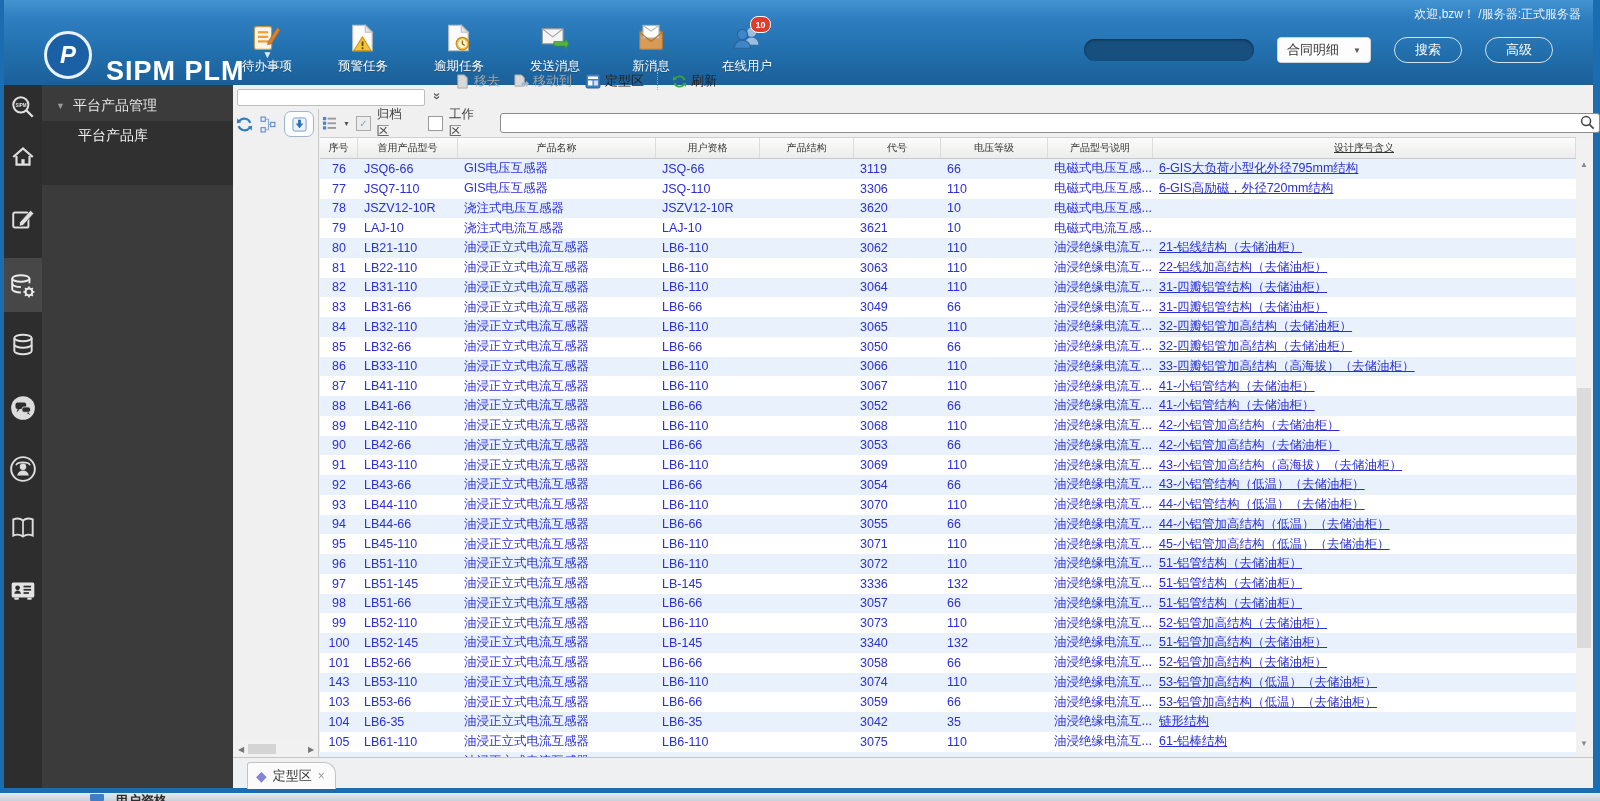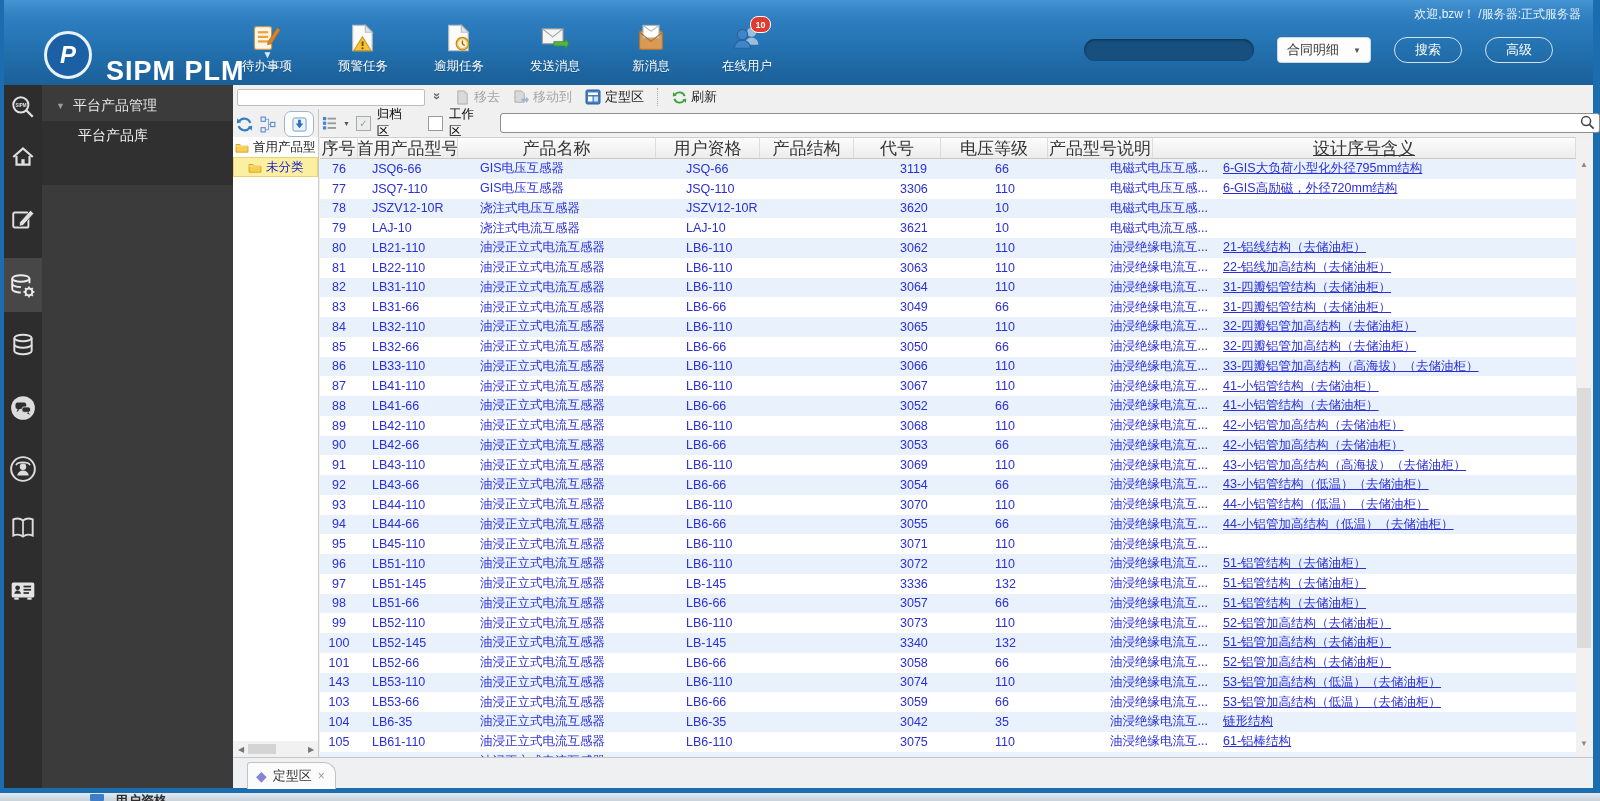--- a/index.html
+++ b/index.html
@@ -57,59 +57,59 @@
   .nav-child.active{color:#f0a23c;}
 
   
   .content-bg{left:233px;top:85px;width:1360px;height:703px;background:#f0f0f0;}
   .vline{left:318px;top:109px;width:1px;height:648px;background:#c9c9c9;}
 
   
   .tb1-panel{left:237px;top:89px;width:186px;height:15px;background:#fff;border:1px solid #bdbdbd;border-radius:2px;}
   .tb1-chevron{left:429px;top:87px;width:18px;height:18px;color:#666;font-size:13px;font-weight:bold;
     transform:rotate(90deg);display:flex;align-items:center;justify-content:center;cursor:pointer;}
-  .tb1-btns{left:455px;top:85px;height:24px;display:flex;align-items:center;gap:13px;}
+  .tb1-btns{left:455px;top:69px;height:24px;display:flex;align-items:center;gap:13px;}
   .tbtn{display:flex;align-items:center;gap:4px;font-size:13px;cursor:pointer;white-space:nowrap;}
   .tbtn.disabled{color:#a5a5a5;cursor:default;}
   .tbtn.normal{color:#222;}
   .tb-sep{width:1px;height:18px;border-left:1px dotted #a8a8a8;}
 
   
   .tree-tools{left:236px;top:111px;height:26px;display:flex;align-items:center;gap:7px;}
   .boxed-tool{width:28px;height:24px;border:1px solid #9fb6c9;border-radius:7px;background:#fbfdff;
     display:flex;align-items:center;justify-content:center;cursor:pointer;}
   .filter-bar{left:322px;top:110px;height:26px;display:flex;align-items:center;gap:6px;}
   .caret-sm{font-size:7px;color:#555;}
   .chk{width:13px;height:13px;border:1px solid #9a9a9a;background:#fff;display:flex;
     align-items:center;justify-content:center;font-size:10px;color:#90a0b0;cursor:pointer;}
   .chk.checked{background:#ececec;border-color:#aaa;}
-  .chk-lbl{font-size:12.5px;color:#000000;margin-right:8px;cursor:default;}
+  .chk-lbl{font-size:12.5px;color:#404040;margin-right:8px;cursor:default;}
   .flt-input-wrap{position:relative;width:1106px;height:20px;}
   .flt-input{width:100%;height:20px;box-sizing:border-box;border:1px solid #8d8d8d;border-radius:3px;
     padding:0 26px 0 6px;font-size:12px;outline:none;background:#fff;}
   .flt-mag{position:absolute;right:5px;top:2px;}
 
   
   .tree-panel{left:233px;top:137px;width:85px;height:604px;background:#fff;overflow:hidden;}
   .tree-row{display:flex;align-items:center;gap:4px;height:20px;padding-left:2px;
     font-size:12.5px;color:#222;white-space:nowrap;cursor:pointer;}
   .tree-row.sel{background:#fbf0a2;border:1px solid #e8d370;box-sizing:border-box;color:#2323cc;
     padding-left:14px;}
   .tree-hscroll{left:234px;top:741px;width:84px;height:16px;background:#f1f1f1;display:flex;align-items:center;}
   .hs-arrow{width:14px;text-align:center;font-size:8px;color:#777;cursor:pointer;}
   .hs-thumb{width:28px;height:10px;background:#d4d4d4;cursor:grab;}
   .hs-track{flex:1;}
 
   
   .grid{left:320px;top:137px;width:1256px;height:620px;background:#fff;overflow:hidden;}
   .thead{display:flex;height:22px;background:linear-gradient(180deg,#fcfcfc,#ececec);
     border-top:1px solid #cfcfcf;border-bottom:1px solid #c9c9c9;box-sizing:border-box;}
-  .hcell{font-size:17px;color:#333;display:flex;align-items:center;justify-content:center;
+  .hcell{font-size:10px;color:#333;display:flex;align-items:center;justify-content:center;
     border-right:1px solid #dcdcdc;box-sizing:border-box;white-space:nowrap;overflow:hidden;cursor:pointer;}
-  .trow{display:flex;height:19.75px;align-items:center;cursor:pointer;gap:8px;}
+  .trow{display:flex;height:19.75px;align-items:center;cursor:pointer;}
   .trow.even{background:#e9f2fc;}
   .trow.odd{background:#fff;}
   .tcell{font-size:12.5px;color:#2a2fd6;white-space:nowrap;overflow:hidden;box-sizing:border-box;
     padding-left:6px;height:100%;display:flex;align-items:center;}
   .c0{width:38px;justify-content:center;padding-left:0;}
   .c1{width:100px;}.c2{width:198px;}.c3{width:104px;}.c4{width:94px;}
   .c5{width:87px;}.c6{width:107px;}.c7{width:105px;}.c8{flex:1;text-decoration:underline;}
   .partial-row{overflow:hidden;height:5.5px;}
 
   
@@ -422,36 +422,20 @@
       <input class="flt-input" value="" style="">
       <svg class="flt-mag" width="15" height="15" viewBox="0 0 16 16" style="cursor:pointer;">
           <circle cx="6.5" cy="6.5" r="4.8" fill="none" stroke="#444" stroke-width="1.6"></circle>
           <line x1="10" y1="10" x2="14.5" y2="14.5" stroke="#444" stroke-width="1.8"></line>
         </svg>
     </span>
   </div>
 
   <div class="abs vline"></div>
 
-  <div class="abs tree-panel">
-    <div class="tree-row">
-      <svg width="14" height="11" viewBox="0 0 14 11">
-          <path d="M1 2.5h4l1.3 1.7H13v6H1z" fill="#f7ce4e" stroke="#c99f27" stroke-width=".8"></path>
-          <path d="M1 4.2h12" stroke="#fce69b" stroke-width=".8"></path>
-        </svg>
-      <span>首用产品型</span>
-    </div>
-    <div class="tree-row sel">
-      <svg width="14" height="11" viewBox="0 0 14 11">
-          <path d="M1 2.5h4l1.3 1.7H13v6H1z" fill="#f7ce4e" stroke="#c99f27" stroke-width=".8"></path>
-          <path d="M1 4.2h12" stroke="#fce69b" stroke-width=".8"></path>
-        </svg>
-      <span>未分类</span>
-    </div>
-  </div>
   <div class="abs tree-hscroll">
     <span class="hs-arrow">◀</span>
     <span class="hs-thumb"></span>
     <span class="hs-track"></span>
     <span class="hs-arrow">▶</span>
   </div>
 
   <div class="abs grid">
     <div class="thead">
         <div class="hcell c0">序号</div>
@@ -676,20 +660,21 @@
         </div>
         <div class="trow odd">
           <div class="tcell c0">95</div>
           <div class="tcell c1">LB45-110</div>
           <div class="tcell c2">油浸正立式电流互感器</div>
           <div class="tcell c3">LB6-110</div>
           <div class="tcell c4"></div>
           <div class="tcell c5">3071</div>
           <div class="tcell c6">110</div>
           <div class="tcell c7">油浸绝缘电流互...</div>
+          <div class="tcell c8">45-小铝管加高结构（低温）（去储油柜）</div>
         </div>
         <div class="trow even">
           <div class="tcell c0">96</div>
           <div class="tcell c1">LB51-110</div>
           <div class="tcell c2">油浸正立式电流互感器</div>
           <div class="tcell c3">LB6-110</div>
           <div class="tcell c4"></div>
           <div class="tcell c5">3072</div>
           <div class="tcell c6">110</div>
           <div class="tcell c7">油浸绝缘电流互...</div>

